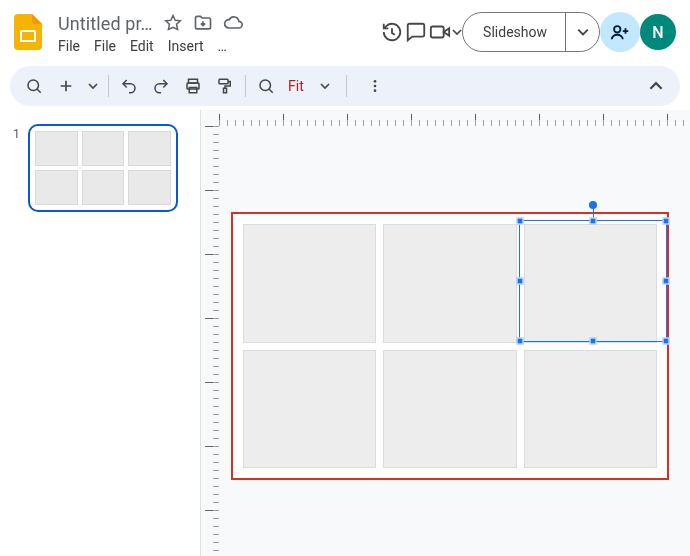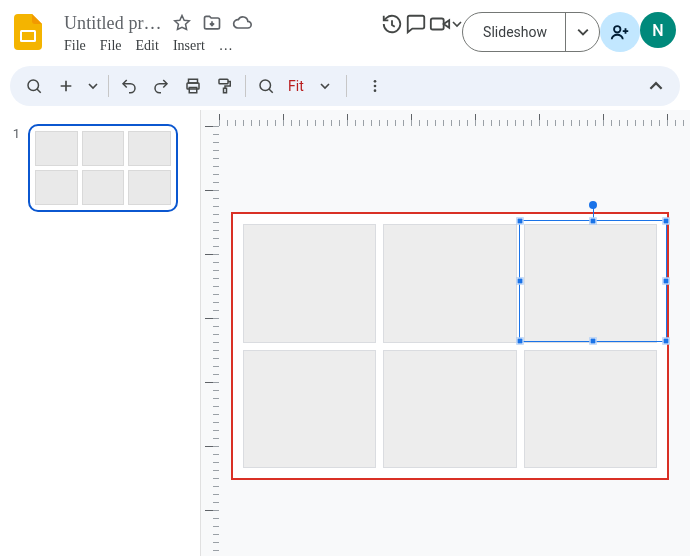--- a/index.html
+++ b/index.html
@@ -17,31 +17,31 @@
   .titlebar {
     display: flex;
     align-items: center;
     height: 64px;
     padding: 0 14px 0 8px;
   }
   .app-logo {
     width: 40px; height: 40px;
     display: flex; align-items: center; justify-content: center;
   }
-  .title-block { margin-left: 16px; margin-top: 2px; min-width: 0; font-family: Liberation Serif, serif; }
+  .title-block { margin-left: 10px; margin-top: 2px; min-width: 0; }
   .doc-title-row { display: flex; align-items: center; gap: 10px; }
   .doc-title {
     font-size: 18px; color: #5f6368; letter-spacing: .1px;
     max-width: 110px; white-space: nowrap; overflow: hidden; text-overflow: ellipsis;
   }
   .title-icon { width: 20px; height: 20px; display:flex; align-items:center; justify-content:center; color:#5f6368; cursor:pointer; }
   .menu-row { display: flex; gap: 14px; margin-top: 4px; color:#3c4043; }
   .menu-item { font-size: 14px; cursor: pointer; }
   .title-spacer { flex: 1; }
-  .title-actions { display:flex; }
+  .title-actions { display:flex; align-items:center; }
   .title-action-icon { width:24px; height:24px; display:flex; align-items:center; justify-content:center; color:#444746; cursor:pointer;}
   .slideshow-wrap { display:flex; align-items:center; border:1px solid #747775; border-radius: 22px; height: 40px; overflow:hidden;}
   .slideshow-btn { padding: 0 18px 0 20px; height:100%; display:flex; align-items:center; font-size:14px; color:#3c4043; cursor:pointer;}
   .slideshow-drop { width:34px; height:100%; border-left:1px solid #747775; display:flex; align-items:center; justify-content:center; cursor:pointer;}
   .share-circle {
     width:40px; height:40px; border-radius:50%; background:#c2e7ff;
     display:flex; align-items:center; justify-content:center; color:#001d35; cursor:pointer;
   }
   .account-circle {
     width:36px; height:36px; border-radius:50%; background:#00897b; color:#fff;

